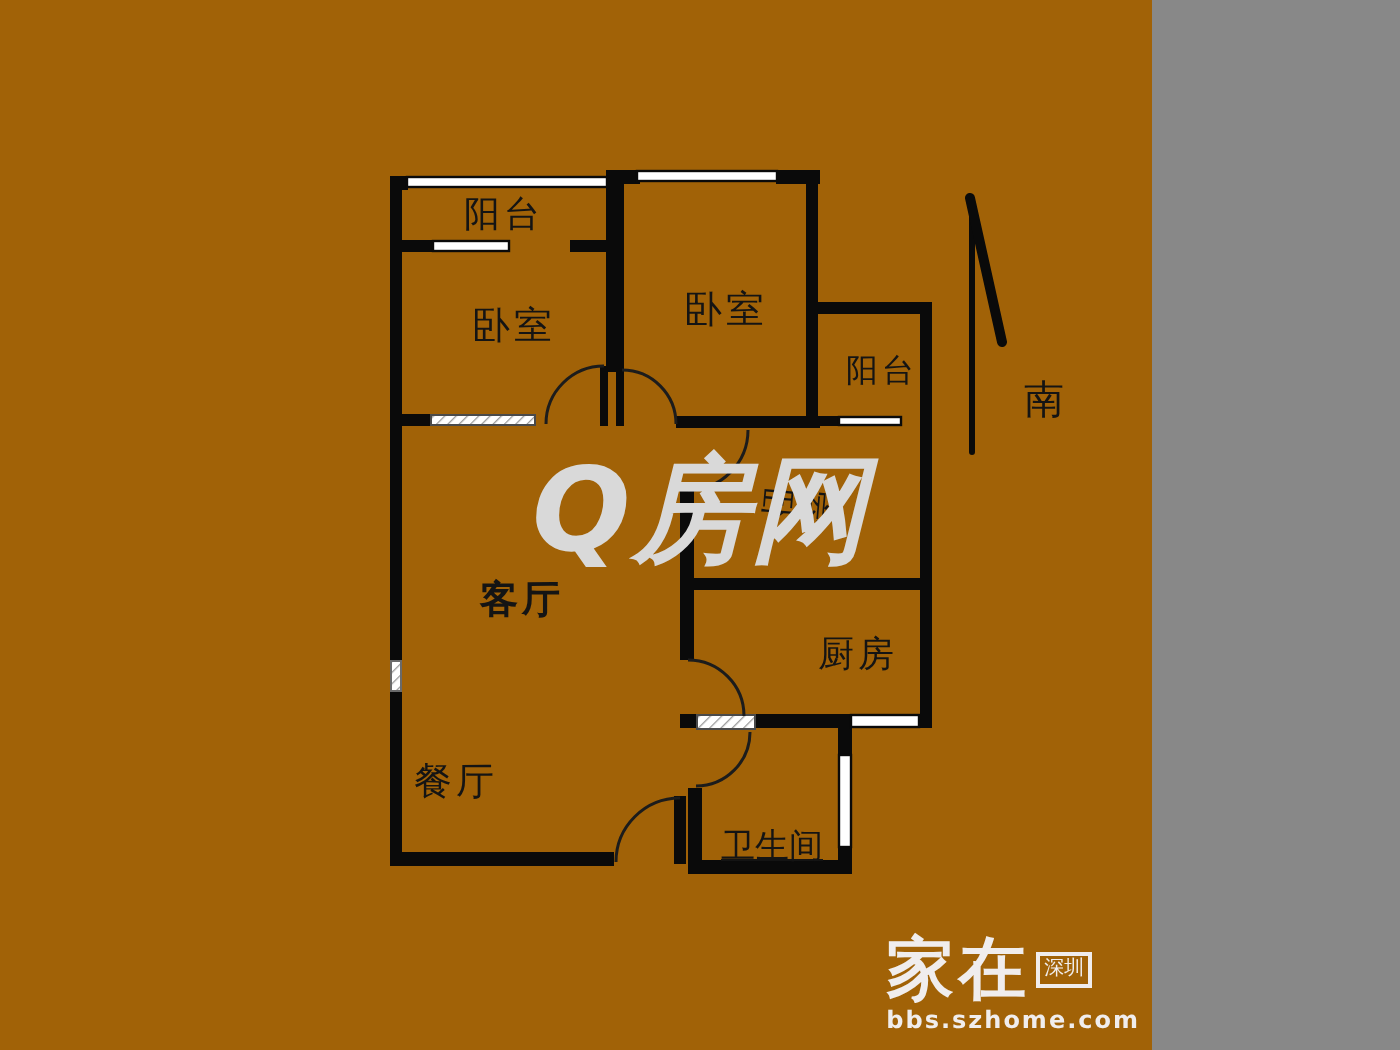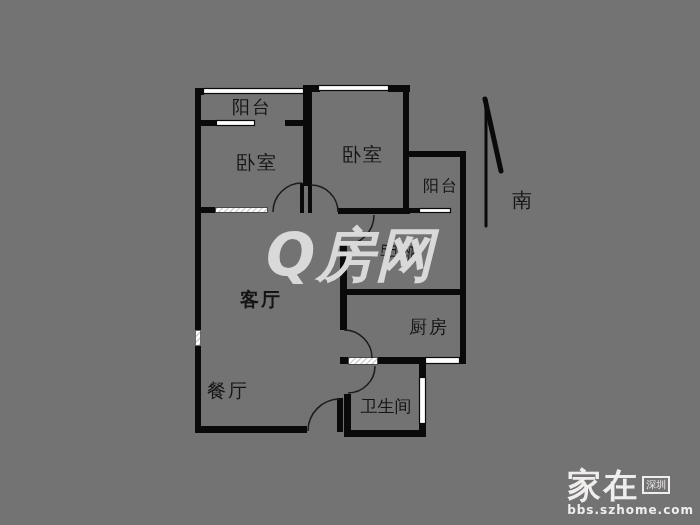--- a/index.html
+++ b/index.html
@@ -1,17 +1,17 @@
 <!DOCTYPE html>
 <html><head>
 <meta charset="utf-8">
 <style>
   html,body{margin:0;padding:0;background:#888;}
   .stage{
-    position:relative;width:700px;height:525px;background:#737373;
+    position:relative;width:576px;height:525px;background:#a16207;
     overflow:hidden;font-family:"DejaVu Sans",sans-serif;
   }
   .plan-svg{position:absolute;left:0;top:0;}
   .room-label{
     position:absolute;transform:translate(-50%,-50%);
     color:#141414;white-space:nowrap;letter-spacing:2px;
     font-family:"DejaVu Sans",sans-serif;
   }
   .lbl-19{font-size:19px;}
   .lbl-18{font-size:18px;}
@@ -135,21 +135,21 @@
   <div class="room-label lbl-17 rot-label" style="left:397px;top:253px;">
     <span>卧</span><span>室</span>
   </div>
 
   <div class="room-label lbl-19" style="left:261px;top:300px;font-weight:bold;">客厅</div>
 
   <div class="room-label lbl-18" style="left:429px;top:327px;">厨房</div>
 
   <div class="room-label lbl-19" style="left:228px;top:391px;">餐厅</div>
 
-  <div class="room-label lbl-17" style="left:386px;top:406px;letter-spacing:0;">卫生间</div>
+  <div class="room-label lbl-17" style="left:386px;top:423px;letter-spacing:0;text-decoration:underline;">卫生间</div>
 
   <div class="room-label south-label" style="left:522px;top:200px;">南</div>
 
   <div class="wm-center">Q房网</div>
 
   <div class="wm-corner">
     <div class="row1">
       <span class="big">家在</span>
       <span class="badge">深圳</span>
     </div>

